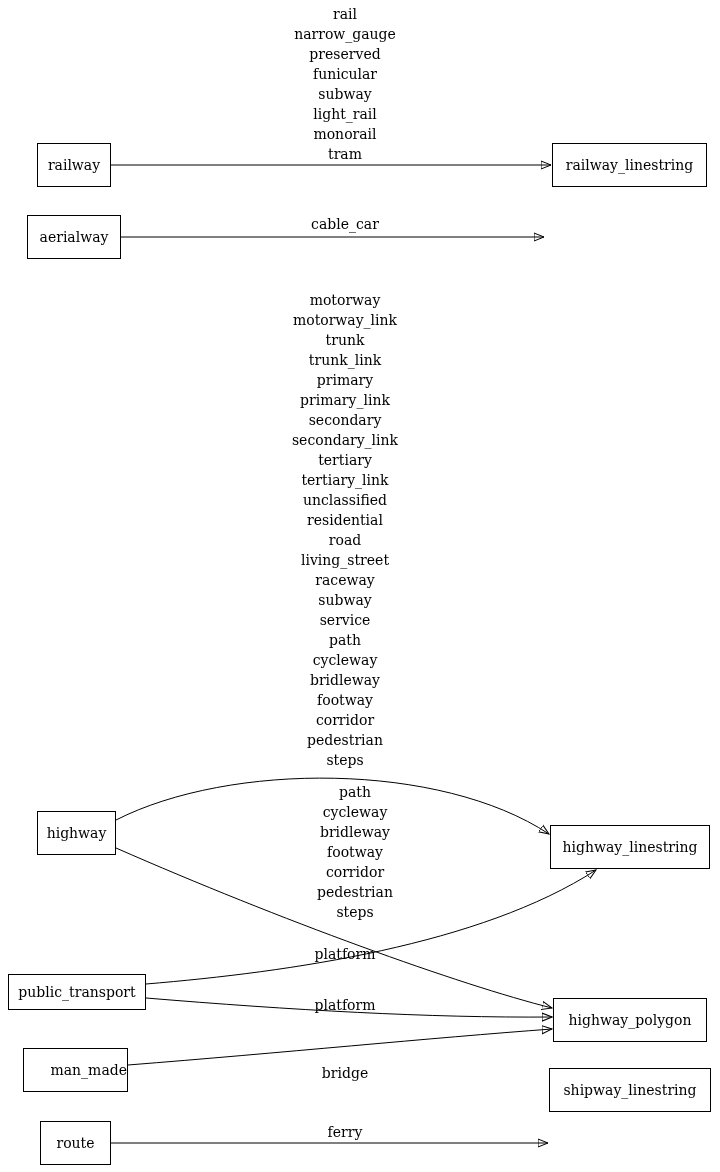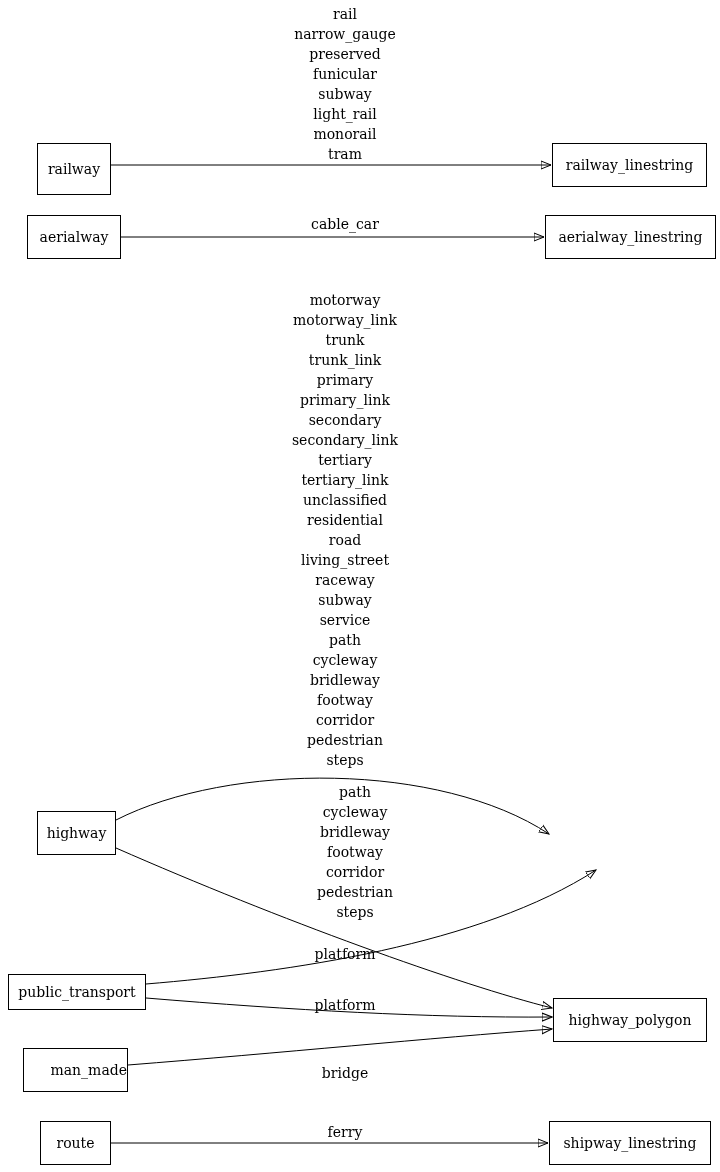--- a/index.html
+++ b/index.html
@@ -52,21 +52,21 @@
     <path d="M 111 165 L 551 165" marker-end="url(#arrow)"></path>
     <path d="M 121 237 L 544 237" marker-end="url(#arrow)"></path>
     <path d="M 116 820 C 230 762, 440 762, 549 834" marker-end="url(#arrow)"></path>
     <path d="M 116 848 C 280 920, 460 985, 552 1008" marker-end="url(#arrow)"></path>
     <path d="M 146 984 C 290 972, 480 945, 596 870" marker-end="url(#arrow)"></path>
     <path d="M 146 998 C 290 1010, 430 1018, 552 1017" marker-end="url(#arrow)"></path>
     <path d="M 128 1065 C 280 1053, 430 1038, 552 1029" marker-end="url(#arrow)"></path>
     <path d="M 111 1143 L 548 1143" marker-end="url(#arrow)"></path>
   </svg>
 
-  <div class="node" style="left:37px; top:143px; width:74px; height:52px;">
+  <div class="node" style="left:37px; top:143px; width:74px; height:44px;">
     <span>railway</span>
   </div>
   <div class="node" style="left:27px; top:215px; width:94px; height:44px;">
     <span>aerialway</span>
   </div>
   <div class="node" style="left:37px; top:811px; width:79px; height:44px;">
     <span>highway</span>
   </div>
   <div class="node" style="left:8px; top:974px; width:138px; height:36px;">
     <span>public_transport</span>
@@ -74,27 +74,27 @@
   <div class="node" style="left:23px; top:1048px; width:105px; height:44px;justify-content:flex-end;">
     <span>man_made</span>
   </div>
   <div class="node" style="left:40px; top:1121px; width:71px; height:44px;">
     <span>route</span>
   </div>
 
   <div class="node" style="left:552px; top:143px; width:155px; height:44px;">
     <span>railway_linestring</span>
   </div>
-  <div class="node" style="left:545px; top:215px; width:171px; height:44px;">
-    <span>aerialway_linestring</span>
+  <div class="node" style="left:550px; top:825px; width:160px; height:44px;">
+    <span>highway_linestring</span>
   </div>
   <div class="node" style="left:553px; top:998px; width:154px; height:44px;">
     <span>highway_polygon</span>
   </div>
-  <div class="node" style="left:549px; top:1121px; width:162px; height:44px;">
+  <div class="node" style="left:549px; top:1068px; width:162px; height:44px;">
     <span>shipway_linestring</span>
   </div>
 
   <div class="edge-label" style="left:345px; top:4px;">
       <div class="edge-label-line">rail</div>
       <div class="edge-label-line">narrow_gauge</div>
       <div class="edge-label-line">preserved</div>
       <div class="edge-label-line">funicular</div>
       <div class="edge-label-line">subway</div>
       <div class="edge-label-line">light_rail</div>

